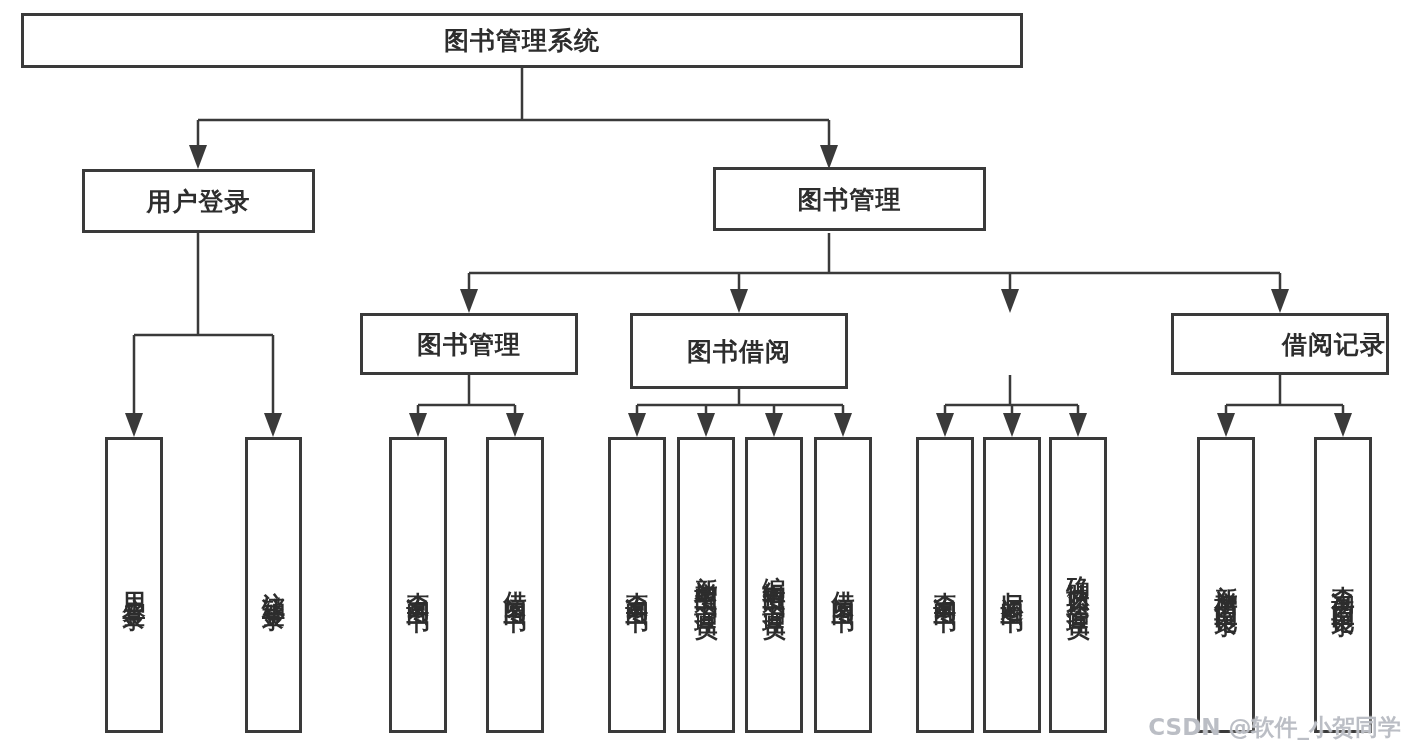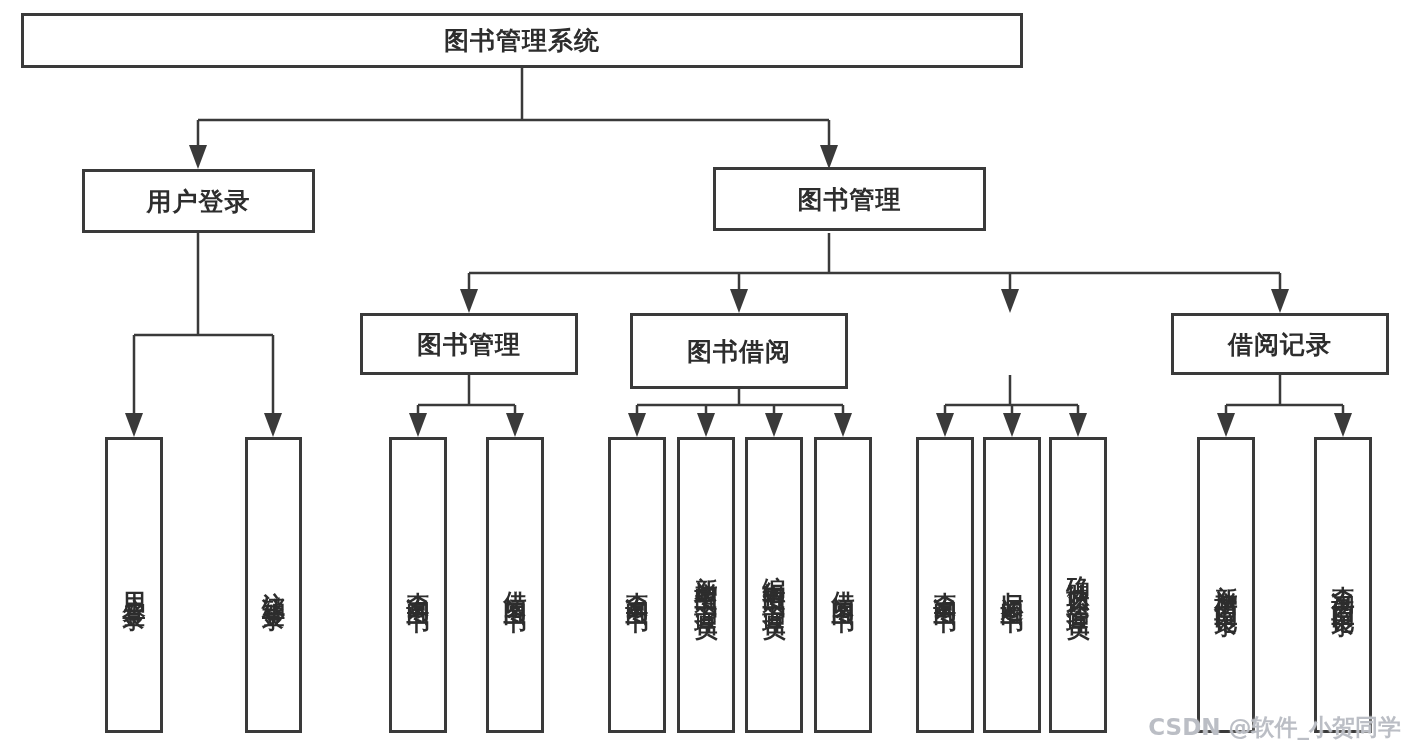--- a/index.html
+++ b/index.html
@@ -108,21 +108,21 @@
   <div class="node h-node" style="left:713px; top:167px; width:273px; height:64px;justify-content:center;">
     <span>图书管理</span>
   </div>
 
   <div class="node h-node" style="left:360px; top:313px; width:218px; height:62px;">
     <span>图书管理</span>
   </div>
   <div class="node h-node" style="left:630px; top:313px; width:218px; height:76px;">
     <span>图书借阅</span>
   </div>
-  <div class="node h-node" style="left:1171px; top:313px; width:218px; height:62px;">
+  <div class="node h-node" style="left:1171px; top:313px; width:218px; height:62px;justify-content:flex-end;">
     <span>借阅记录</span>
   </div>
 
   <div class="node v-node" style="left:105px; top:437px; width:58px; height:296px;">
     <span class="vtext">用户登录</span>
   </div>
   <div class="node v-node" style="left:245px; top:437px; width:57px; height:296px;">
     <span class="vtext">注销登录</span>
   </div>
 

